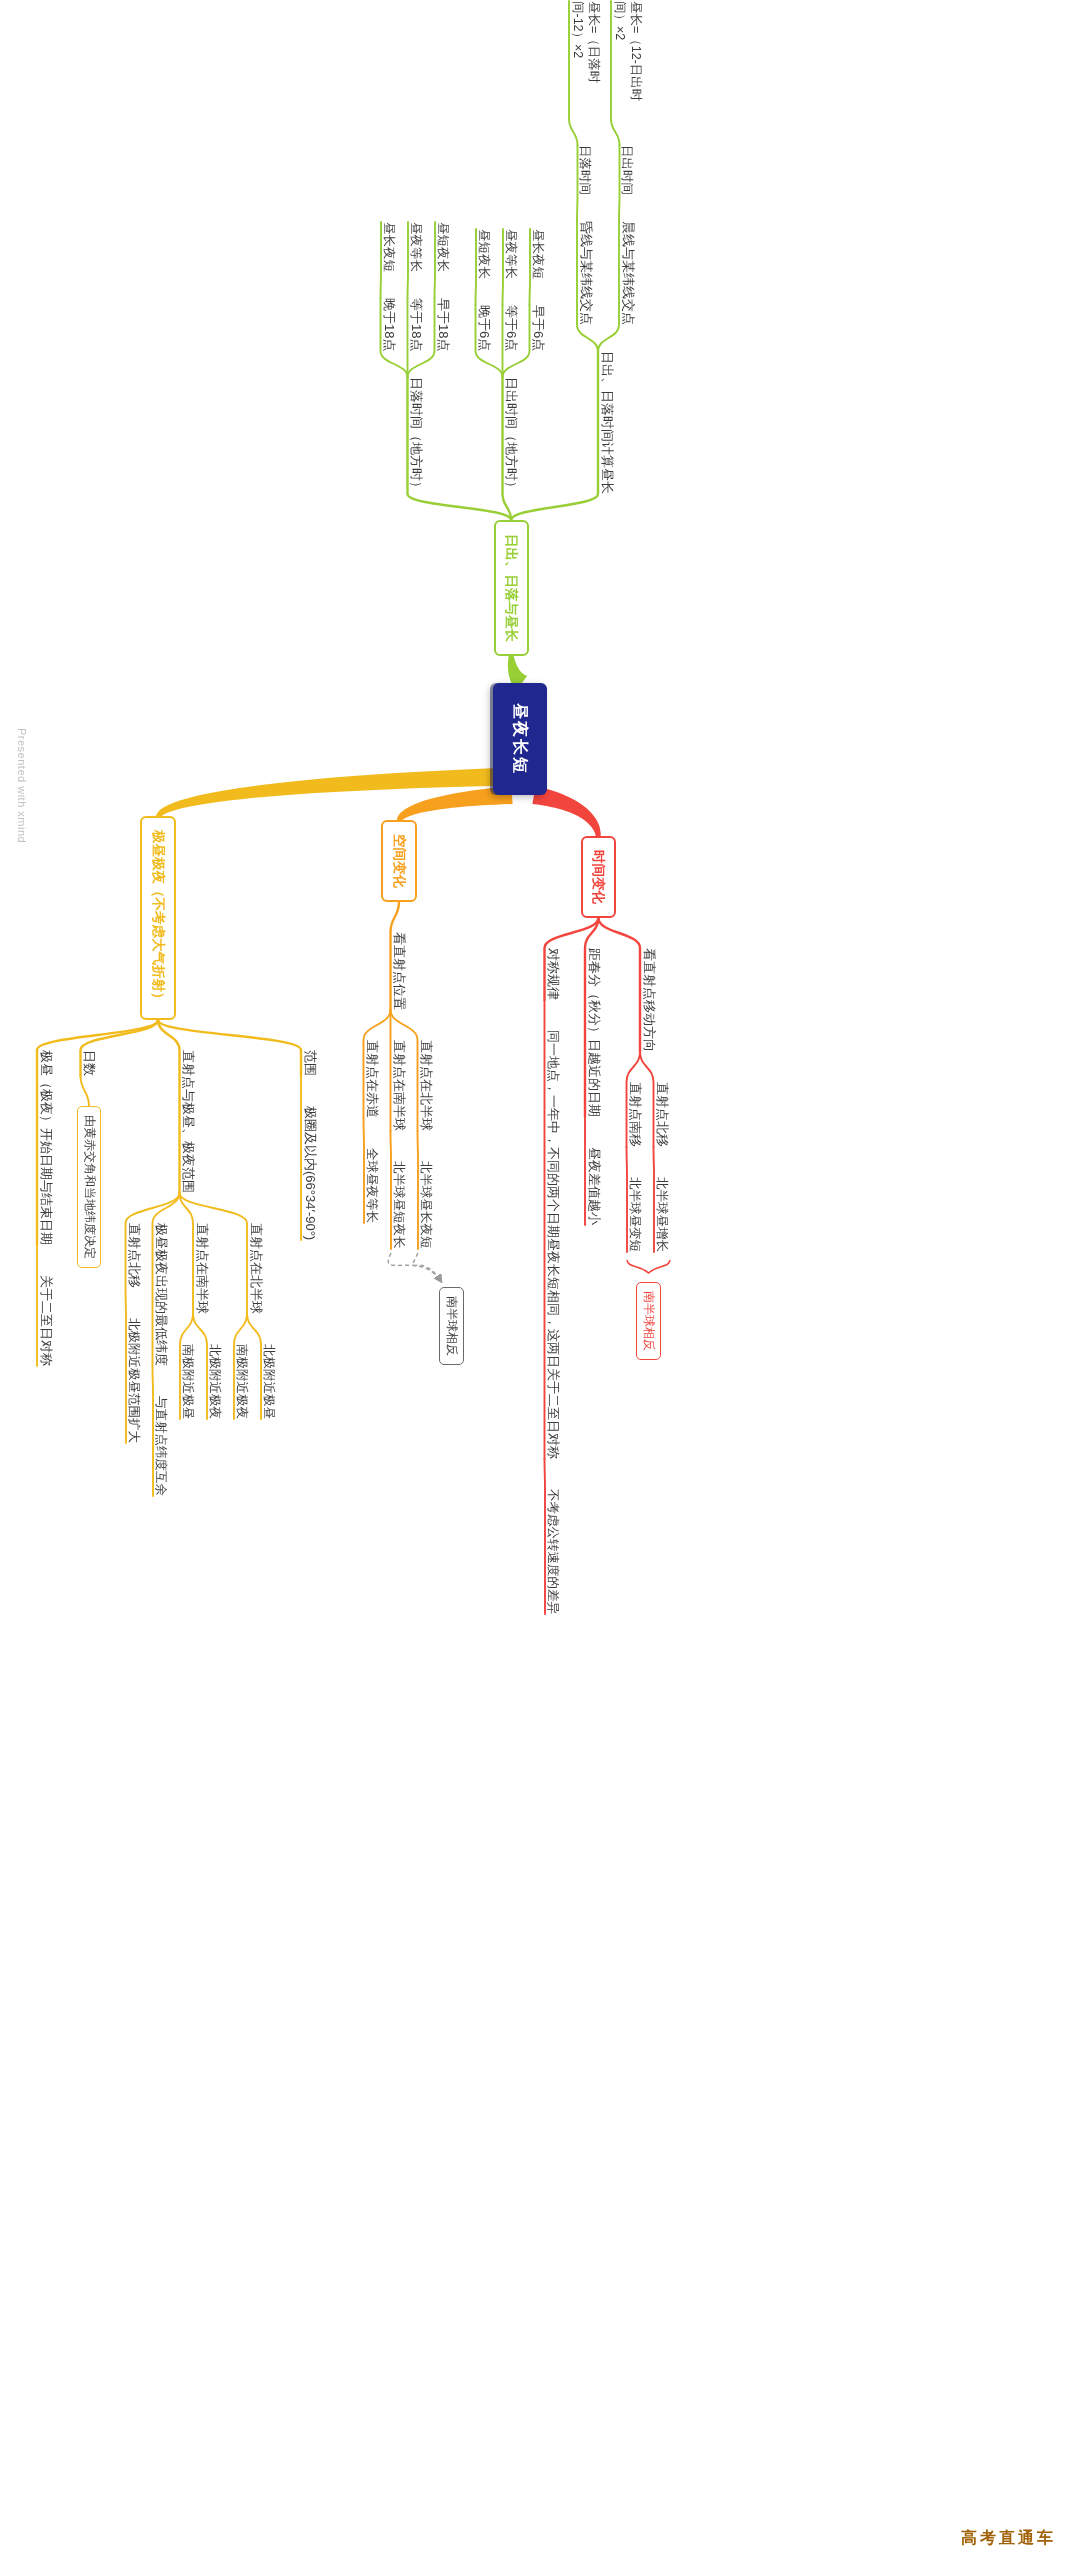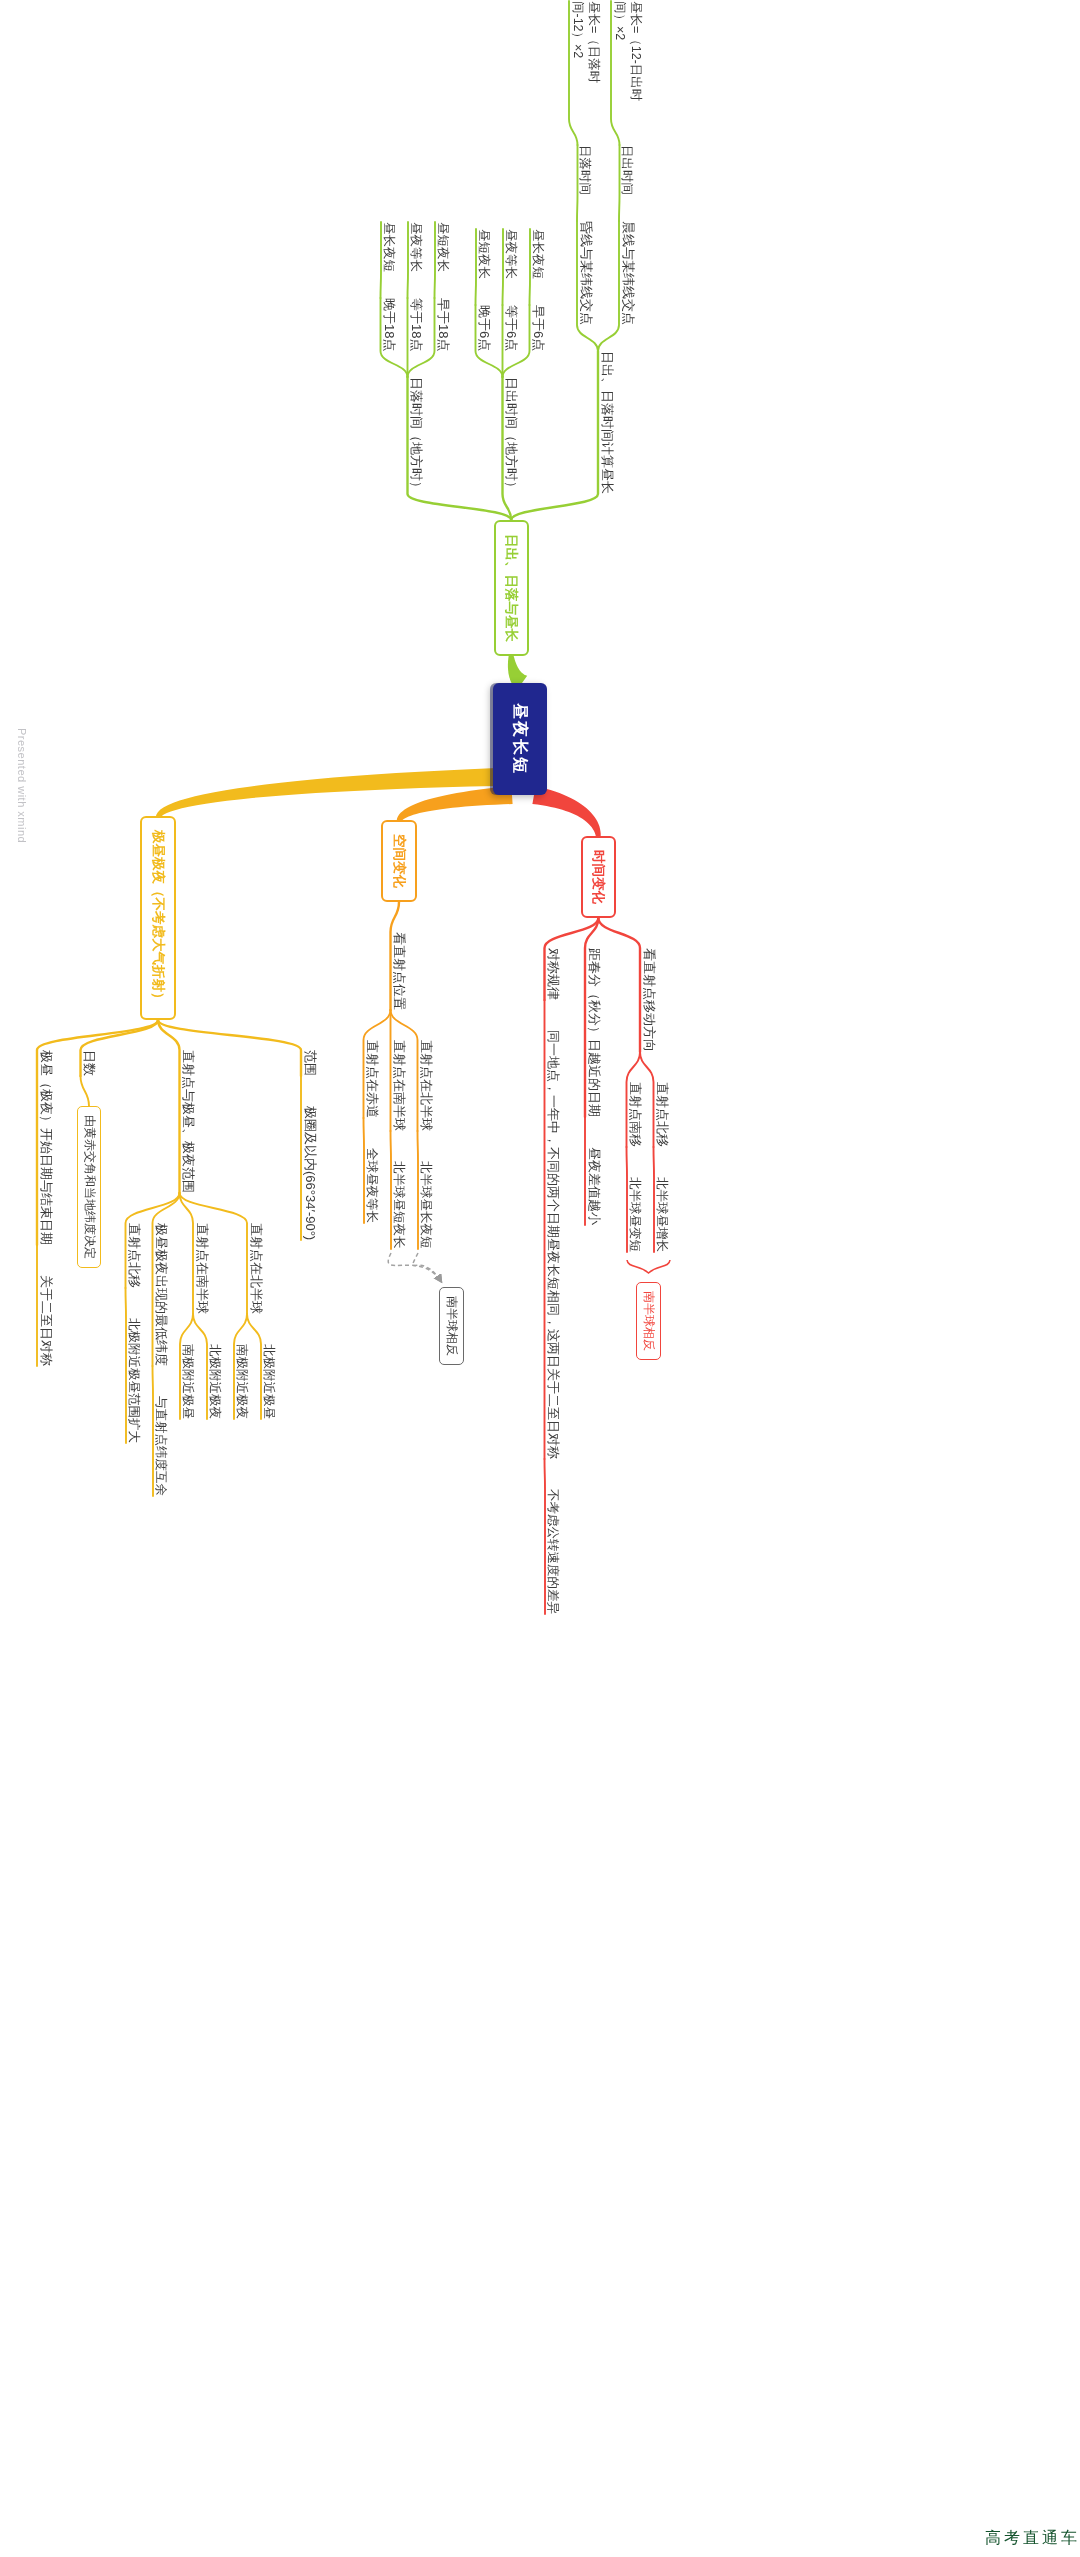--- a/index.html
+++ b/index.html
@@ -13,21 +13,21 @@
            letter-spacing:2px;box-shadow:0 3px 0 rgba(18,22,80,.45),2px 3px 7px rgba(0,0,0,.28);}
   .root1{background:#fff;border:2px solid;border-radius:6px;padding:7px 12px;font-weight:bold;font-size:13.5px;}
   .boxed{border:1.6px solid;border-radius:5px;padding:3px 8px;background:#fff;font-size:12px;}
   .lvl4{font-size:12.5px;}
   .wrapnode{max-width:118px;white-space:normal;font-size:12.5px;}
   .callout{position:absolute;border:1.6px solid #6a6a6a;color:#3c3c3c;border-radius:5px;padding:3px 8px;
            font-size:12px;background:#fff;z-index:3;white-space:nowrap;}
   .summarybox{position:absolute;border:1.6px solid;background:#fff;border-radius:5px;padding:3px 8px;
            font-size:12px;z-index:3;white-space:nowrap;}
   .wm-side{position:absolute;left:728px;top:1052px;color:#c2c2c6;font-size:11px;letter-spacing:.5px;z-index:4;}
-  .wm-corner{position:absolute;right:0;bottom:8px;color:#14532d;font-size:16px;font-weight:normal;
+  .wm-corner{position:absolute;right:24px;bottom:8px;color:#a16207;font-size:16px;font-weight:bold;
            letter-spacing:3px;z-index:5;}
 </style>
 </head>
 <body>
 
 <div id="canvas">
   <svg id="edges" width="2557" height="1080" viewBox="0 0 2557 1080">
     <defs>
       <marker id="arr" markerWidth="8" markerHeight="8" refX="5" refY="3" orient="auto">
         <path d="M0,0L6,3L0,6z" fill="#9a9a9a"></path>

